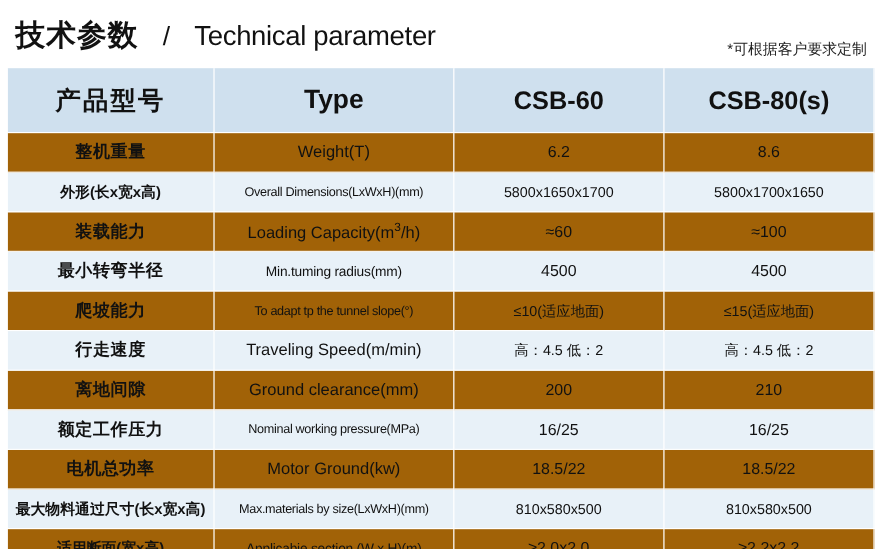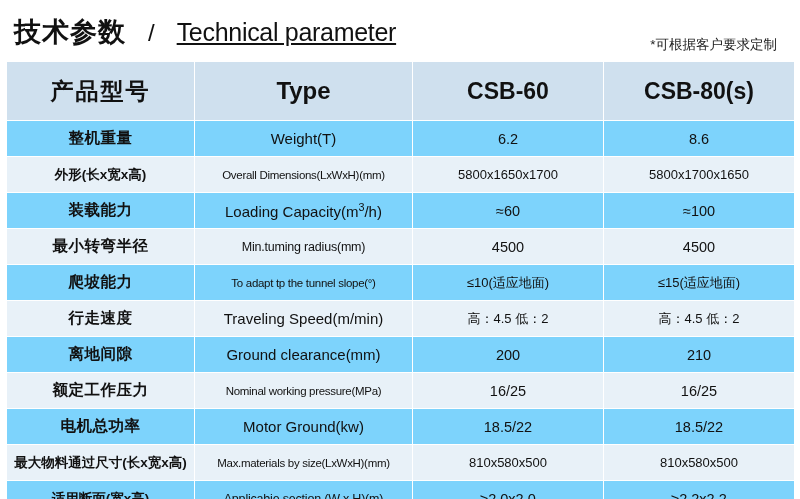--- a/index.html
+++ b/index.html
@@ -43,25 +43,24 @@
     font-size: 24px;
     color: #111;
     font-weight: normal;
     padding: 0 2px;
   }
   .title-en {
     font-size: 25px;
     color: #111;
     font-weight: normal;
     letter-spacing: -0.3px;
-    text-decoration: underline;
   }
   .note {
     position: absolute;
-    right: 23px;
+    right: 12px;
     bottom: 8px;
     font-size: 13.5px;
     color: #222;
     white-space: nowrap;
   }
   
   table.spec {
     width: 788px;
     margin: 0 6px;
     border-collapse: collapse;
@@ -86,21 +85,21 @@
   th.h-en { font-size: 24px; }
   th.h-model { font-size: 23px; margin-top: 41px; }
 
   tbody td {
     height: 33px;
     text-align: center;
     vertical-align: middle;
     border: 1px solid #ffffff;
     color: #111;
   }
-  tbody tr.odd td { background: #7dd3fc; }
+  tbody tr.odd td { background: #a16207; }
   tbody tr.even td { background: #e8f1f8; }
 
   td.cn {
     font-size: 15.5px;
     font-weight: bold;
     letter-spacing: 0.5px;
   }
   td.cn.small { font-size: 13.5px; letter-spacing: 0; }
   td.en {
     font-size: 15px;

